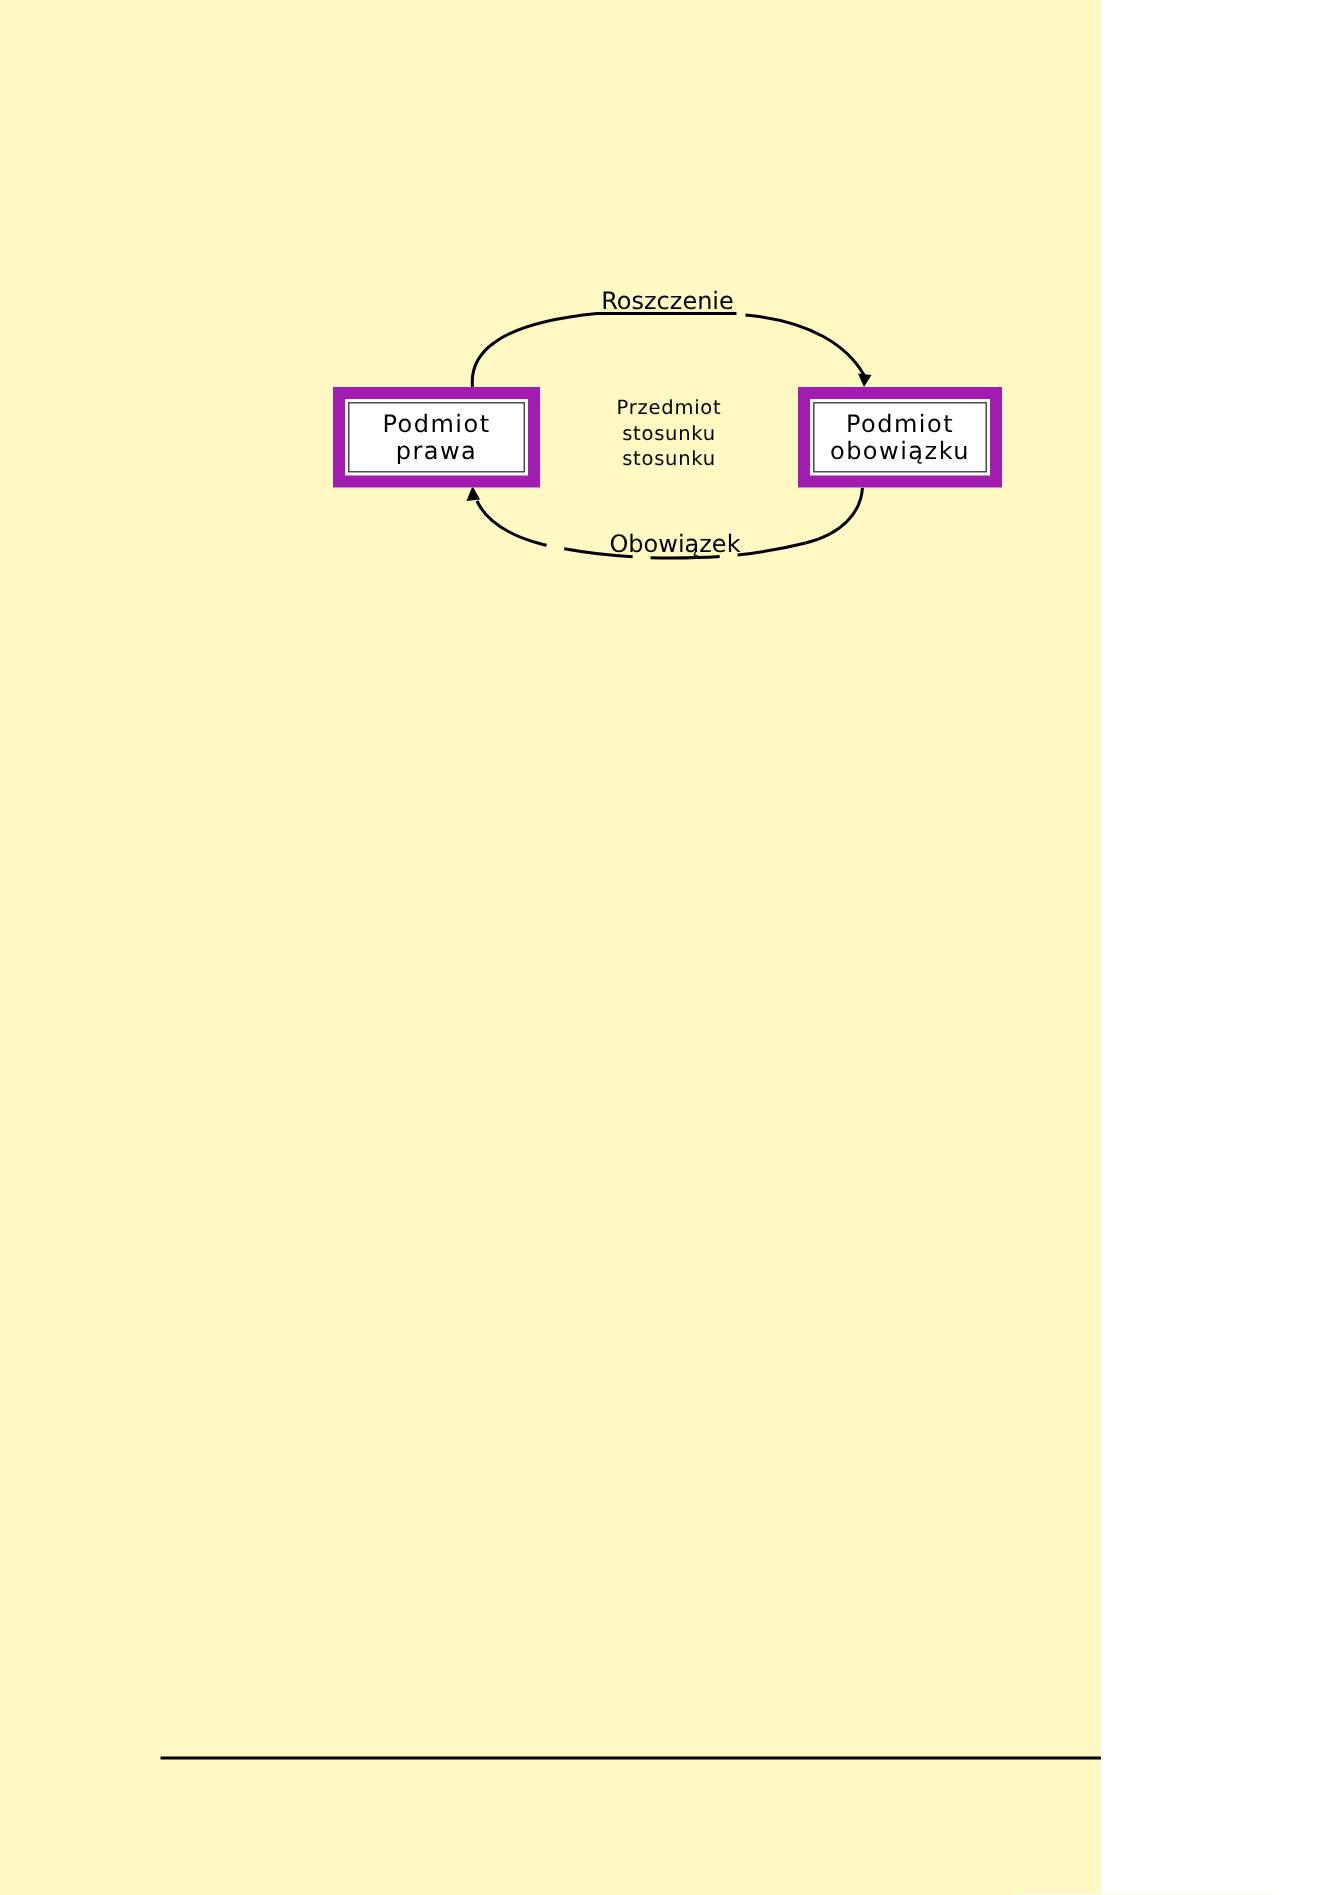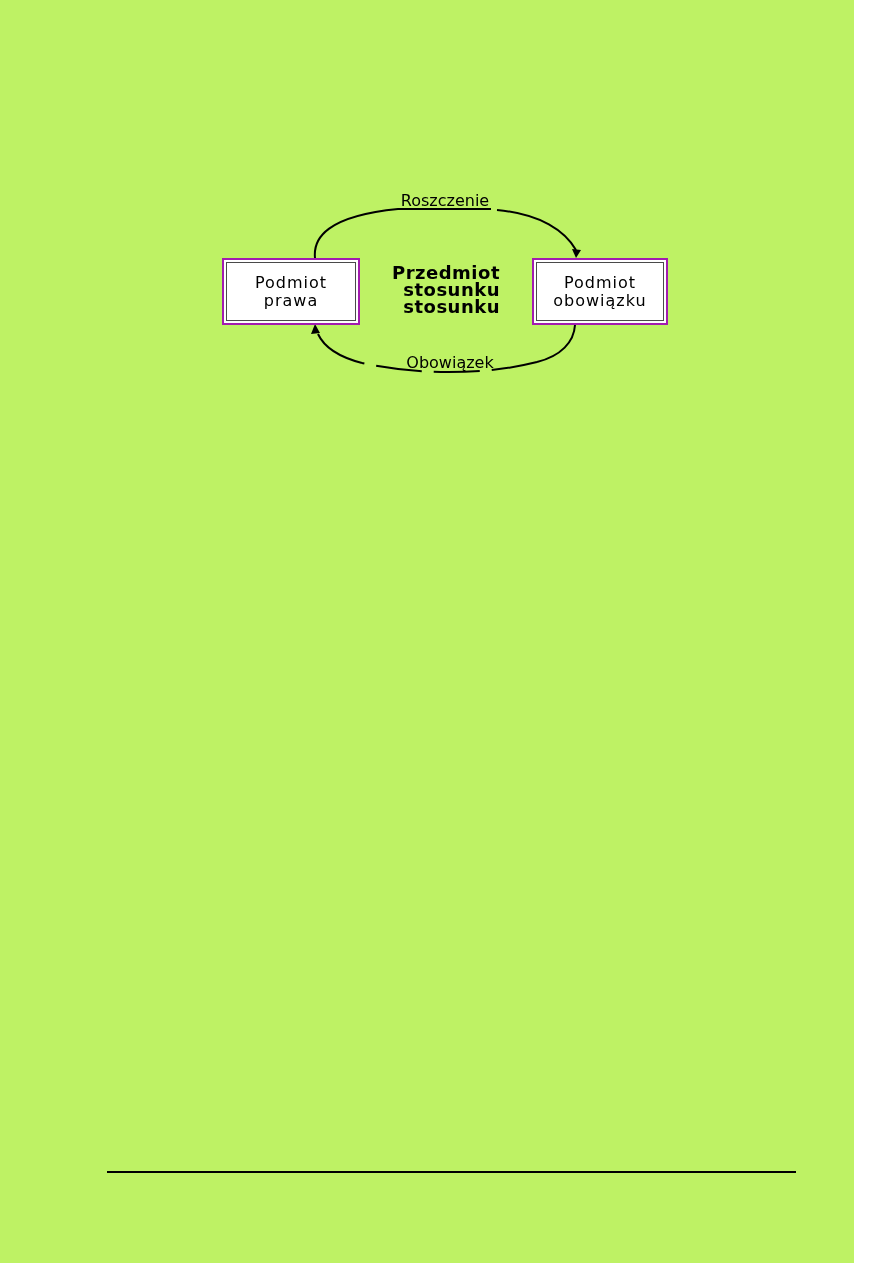--- a/index.html
+++ b/index.html
@@ -2,38 +2,38 @@
 <html><head>
 <meta charset="utf-8">
 <style>
   html, body {
     margin: 0;
     padding: 0;
     background: #ffffff;
   }
   .page {
     position: relative;
-    width: 854px;
+    width: 734px;
     height: 1263px;
-    background: #bef264;
+    background: #fef9c3;
     color: #000000;
     font-family: "DejaVu Sans", sans-serif;
     overflow: hidden;
   }
   .arcs-svg {
     position: absolute;
     left: 0;
     top: 0;
     width: 893px;
     height: 1263px;
   }
   .node-box {
     position: absolute;
     box-sizing: border-box;
-    border: 2px solid #a21caf;
+    border: 8px solid #a21caf;
     background: #ffffff;
     display: flex;
     align-items: center;
     justify-content: center;
   }
   .node-box-left  { left: 222px; top: 258px; width: 138px; height: 67px; }
   .node-box-right { left: 532px; top: 258px; width: 136px; height: 67px; }
   .node-inner {
     position: absolute;
     left: 2px; top: 2px; right: 2px; bottom: 2px;
@@ -58,23 +58,23 @@
     white-space: nowrap;
     color: #000000;
   }
   .arc-label-top    { left: 445px; top: 192px; }
   .arc-label-bottom { left: 450px; top: 354px; }
   .center-label {
     position: absolute;
     left: 446px;
     top: 264px;
     transform: translateX(-50%);
-    text-align: right;
-    font-weight: bold;
-    font-size: 18px;
+    text-align: center;
+    font-weight: normal;
+    font-size: 13px;
     line-height: 17px;
     letter-spacing: 0.5px;
     color: #000000;
   }
   .footer-rule {
     position: absolute;
     left: 107px;
     top: 1171px;
     width: 689px;
     height: 2px;

